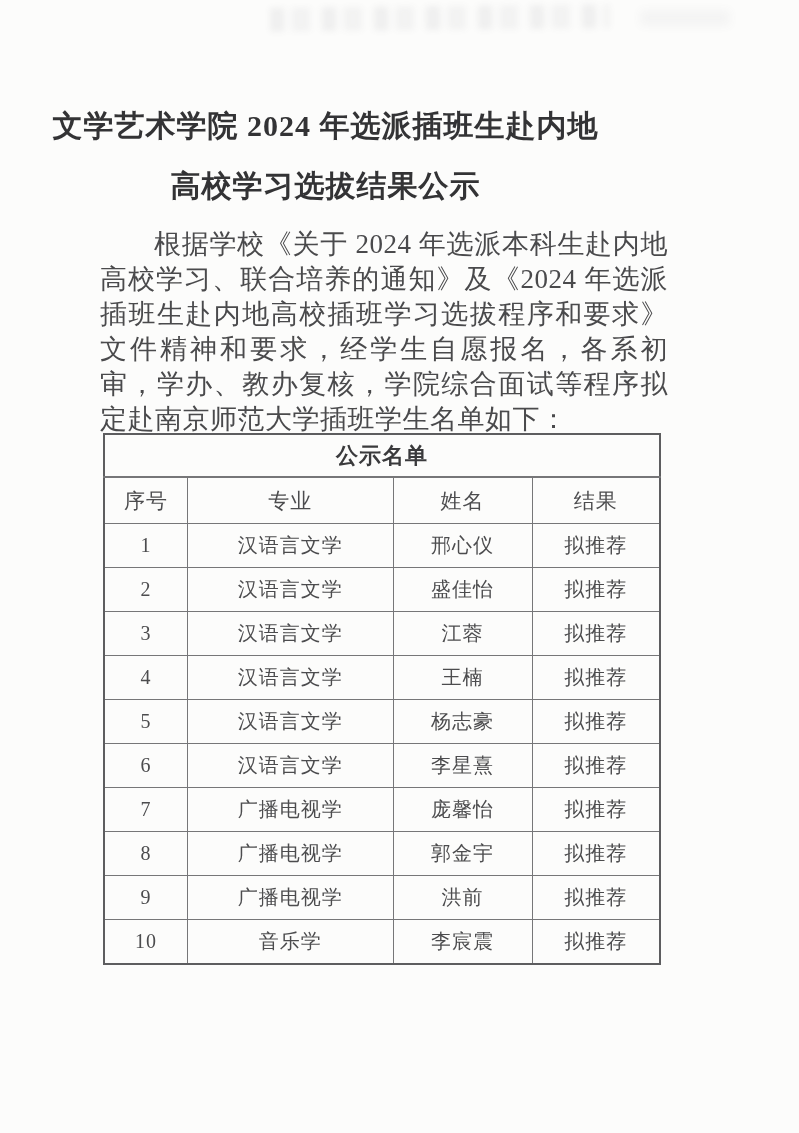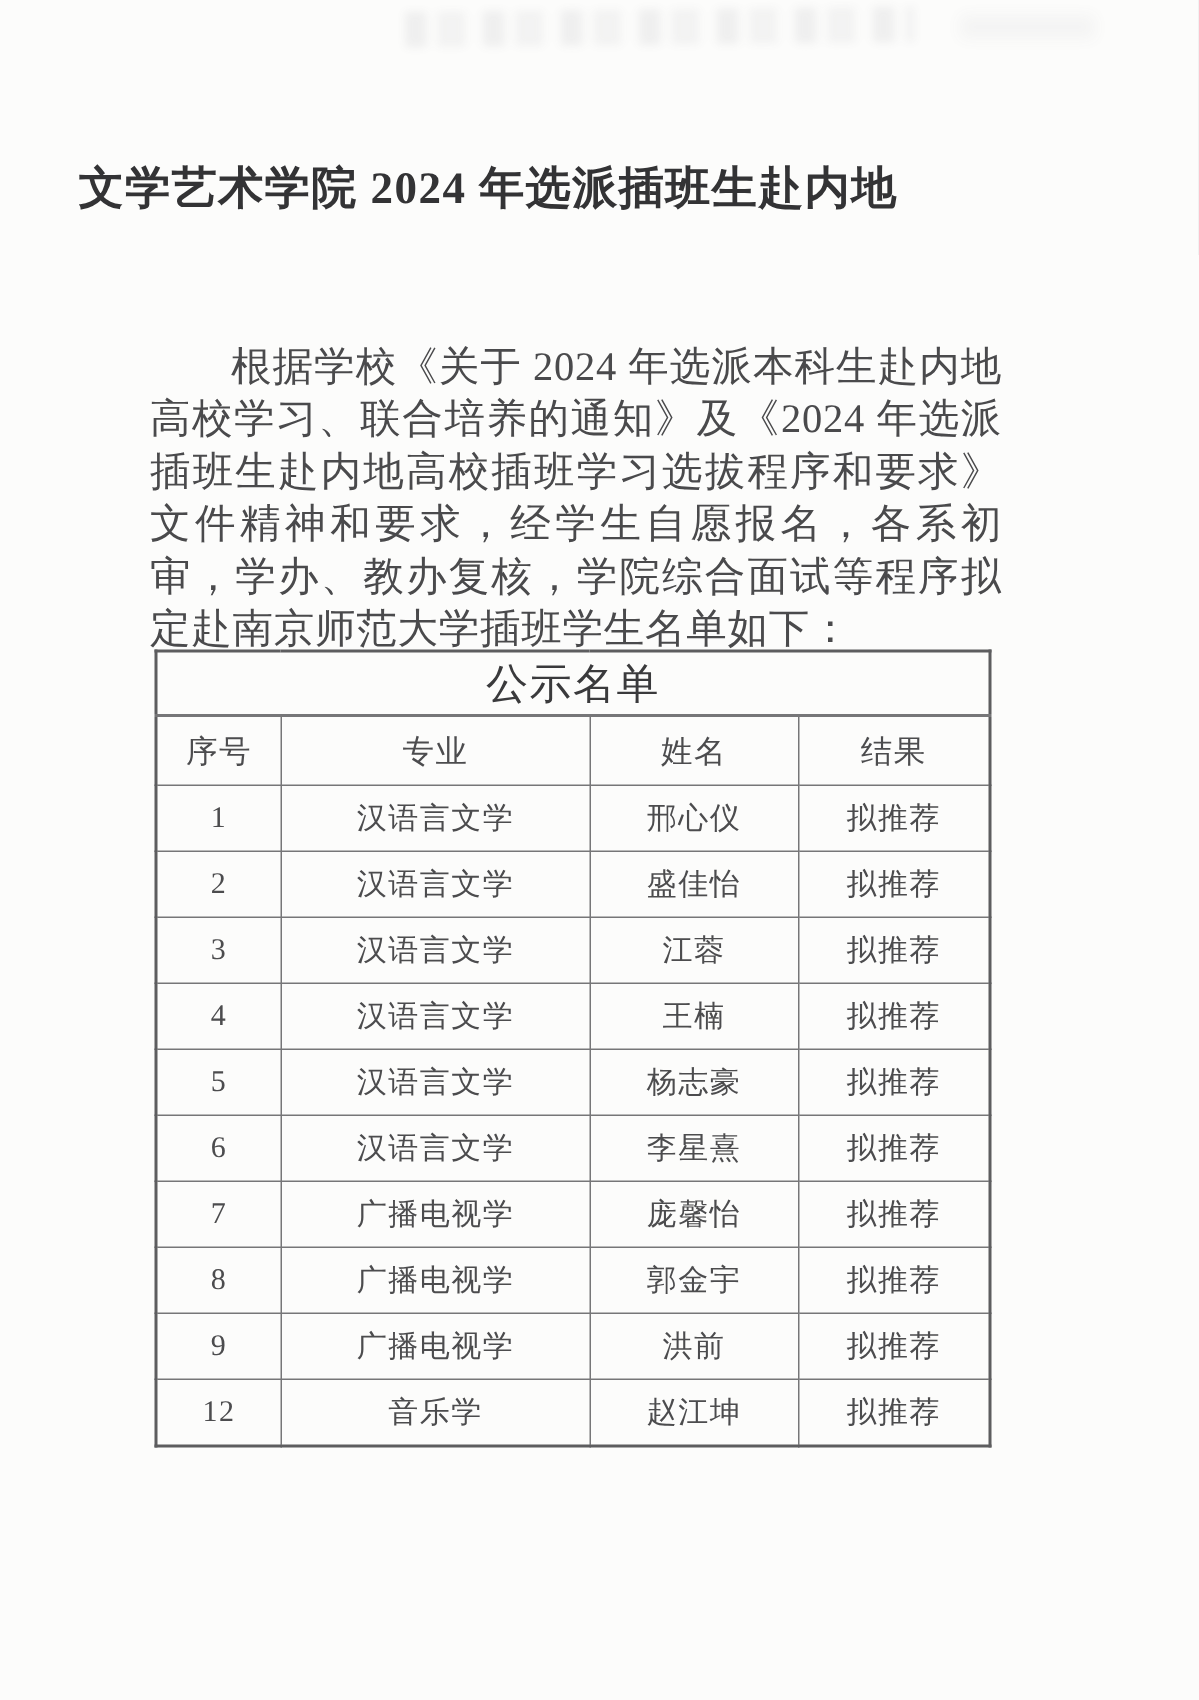--- a/index.html
+++ b/index.html
@@ -84,22 +84,22 @@
     text-align: center;
     vertical-align: middle;
     padding: 0;
     height: 43px;
     font-weight: normal;
     letter-spacing: 1px;
   }
   .roster { border: 2px solid #5d5d5f; }
   .roster .caption-row td {
     height: 41px;
-    font-weight: normal;
-    font-size: 28px;
+    font-weight: bold;
+    font-size: 22px;
     color: #3a3a3c;
     border-bottom-width: 2px;
   }
   .roster .header-row th {
     height: 45px;
     font-size: 21px;
   }
   .col-index  { width: 15%; }
   .col-major  { width: 37%; }
   .col-name   { width: 25%; }
@@ -109,20 +109,21 @@
 </head>
 <body>
 
 <div class="page">
 
   <div class="scan-artifact"></div>
   <div class="scan-artifact2"></div>
 
   <div class="title-block">
     <div>文学艺术学院 2024 年选派插班生赴内地</div>
+    <div>高校学习选拔结果公示</div>
   </div>
 
   <div class="intro">根据学校《关于 2024 年选派本科生赴内地高校学习、联合培养的通知》及《2024 年选派插班生赴内地高校插班学习选拔程序和要求》文件精神和要求，经学生自愿报名，各系初审，学办、教办复核，学院综合面试等程序拟定赴南京师范大学插班学生名单如下：</div>
 
   <table class="roster">
     <colgroup>
       <col class="col-index">
         <col class="col-major">
         <col class="col-name">
         <col class="col-result">
@@ -185,21 +186,21 @@
         <td>郭金宇</td>
         <td>拟推荐</td>
       </tr>
       <tr>
         <td class="num-cell">9</td>
         <td>广播电视学</td>
         <td>洪前</td>
         <td>拟推荐</td>
       </tr>
       <tr>
-        <td class="num-cell">12</td>
+        <td class="num-cell">10</td>
         <td>音乐学</td>
-        <td>赵江坤</td>
+        <td>李宸震</td>
         <td>拟推荐</td>
       </tr>
     </tbody>
   </table>
 
 </div>
 
 </body></html>

